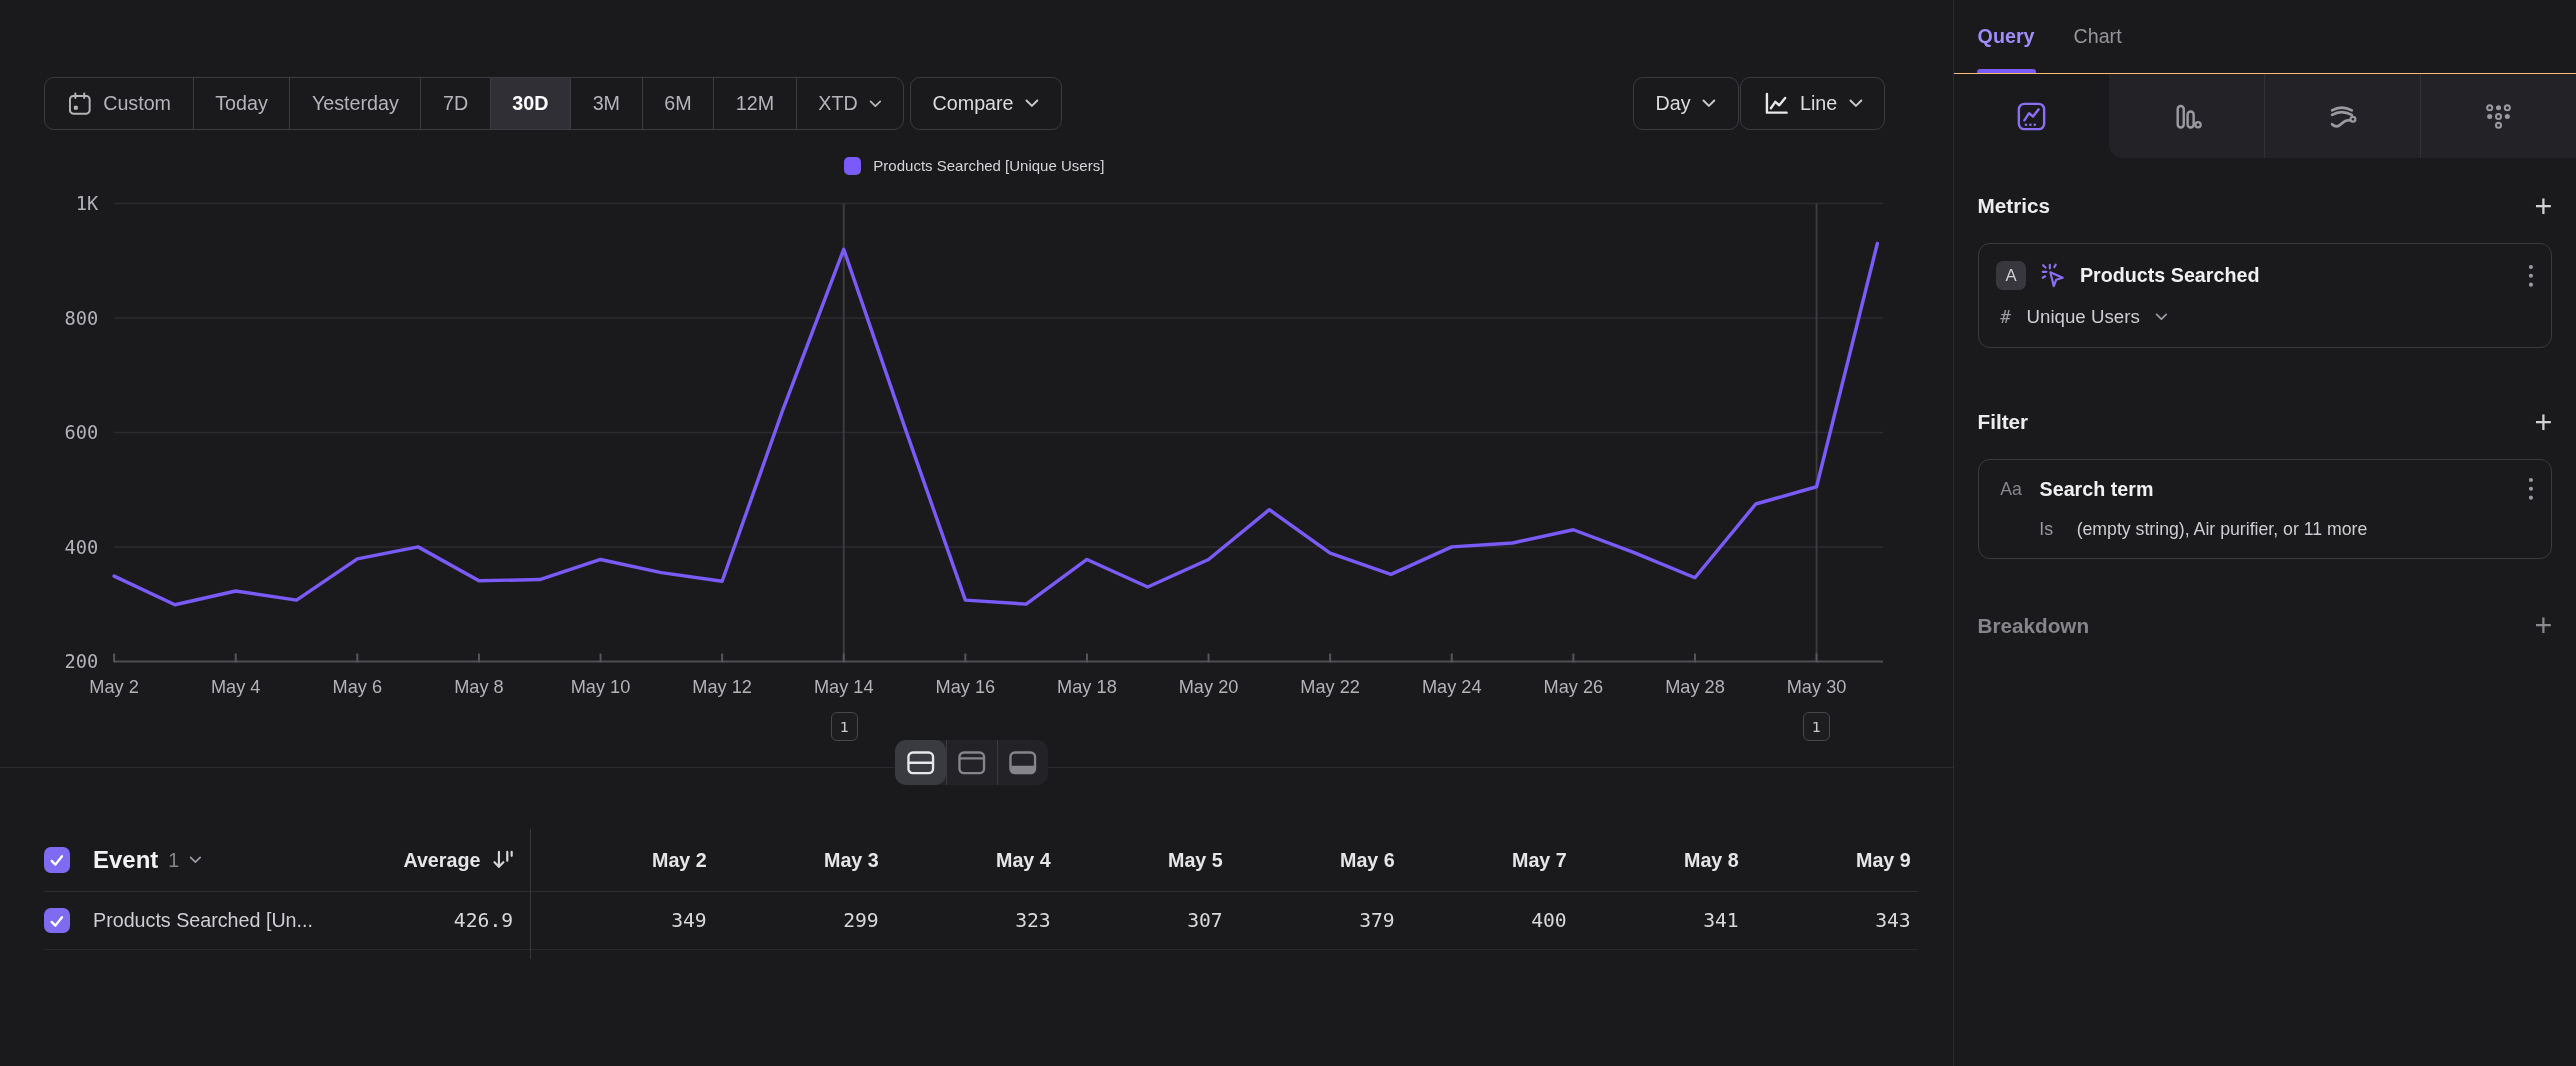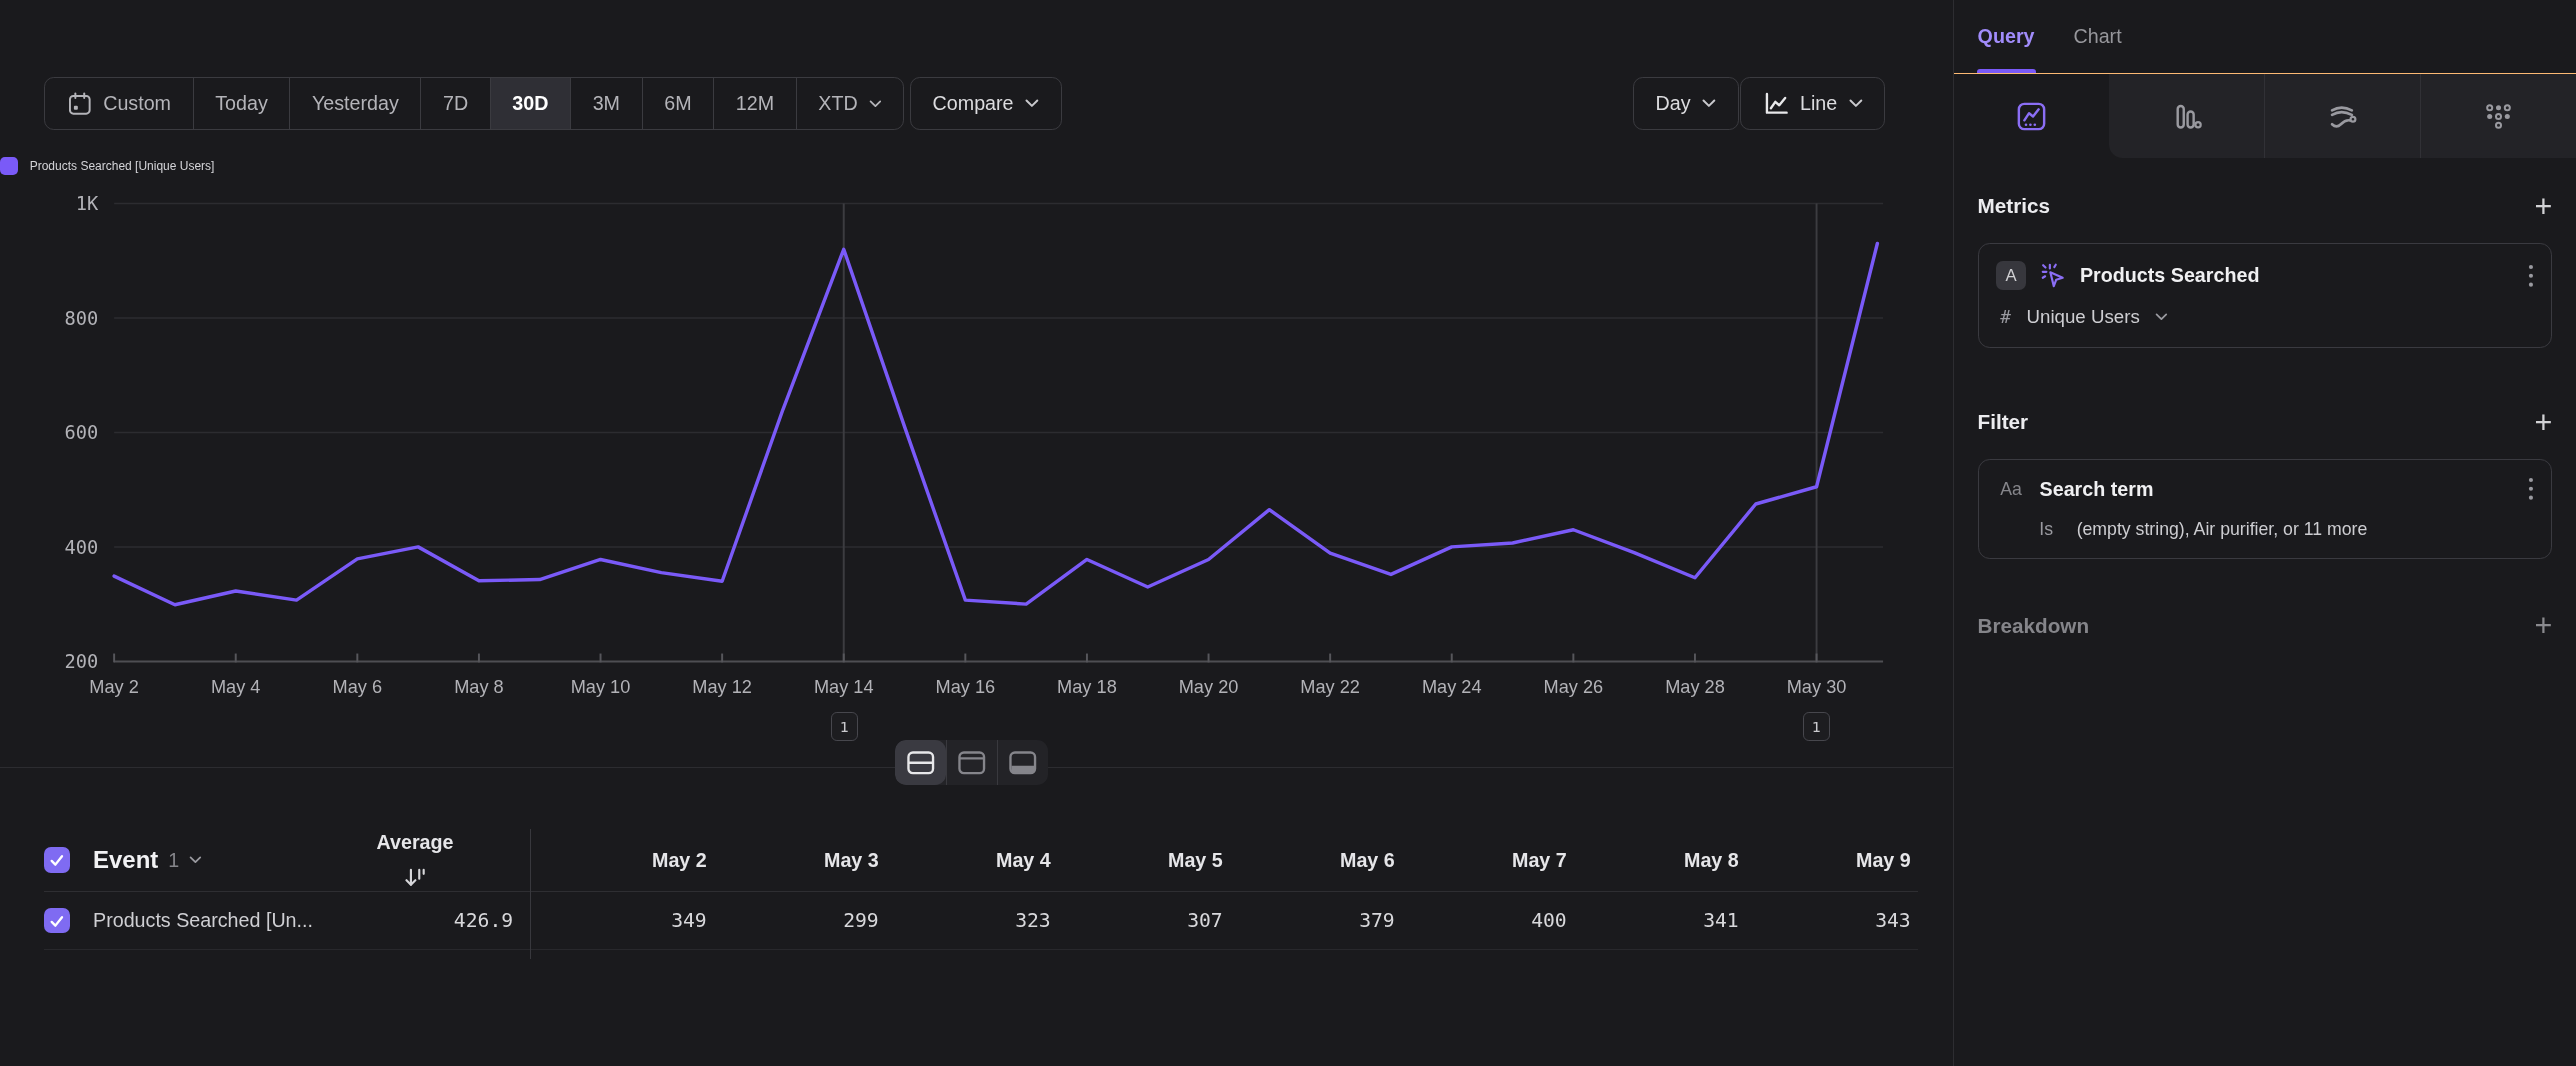--- a/index.html
+++ b/index.html
@@ -31,22 +31,22 @@
     position:absolute; top:77px; height:53px;
     display:flex; align-items:center; gap:11.8px;
     border:1px solid #3b3b40; border-radius:9.8px; background:transparent;
     color:#dcdcdf; font-size:19.7px; padding:0 21.6px; cursor:pointer;
   }
   .chev { flex:0 0 auto; }
 
   
   .legend {
     position:absolute; top:157px; left:0; width:1948px;
-    display:flex; align-items:center; gap:12px;
-    font-size:12px; color:#d4d4d8;
+    display:flex; justify-content:center; align-items:center; gap:12px;
+    font-size:15px; color:#d4d4d8;
   }
   .swatch { width:17.7px; height:17.7px; border-radius:4.9px; background:#7a5af8; }
 
   #chart-svg { position:absolute; left:0; top:187px; }
 
   .ann-badge {
     position:absolute; width:26.6px; height:28.5px;
     border:1px solid #47474d; border-radius:5.9px;
     display:flex; align-items:center; justify-content:center;
     font-family:"DejaVu Sans Mono", monospace; font-size:14.8px; color:#c9c9cd;
@@ -75,21 +75,21 @@
   }
   .thead { height:63px; border-bottom:1px solid #2e2e32; }
   .tbody { height:58px; border-bottom:1px solid #28282c; }
   .cb {
     width:25.6px; height:25.6px; border-radius:6.9px; background:#7f6bf2;
     display:flex; align-items:center; justify-content:center; cursor:pointer;
   }
   .event-cell { display:flex; align-items:center; gap:9.8px; }
   .event-label { font-size:24px; font-weight:700; color:#f2f2f4; }
   .event-count { font-size:19.7px; color:#85858a; }
-  .avg-cell { display:flex; align-items:center; justify-content:space-between; gap:13px; padding-right:5.9px;flex-direction:column; }
+  .avg-cell { display:flex; align-items:center; justify-content:flex-end; gap:13px; padding-right:5.9px; }
   .avg-label { font-size:19.7px; font-weight:700; color:#e6e6e9; }
   .name-cell { font-size:19.7px; color:#cfcfd3; white-space:nowrap; }
   .num-cell { text-align:right; font-family:"DejaVu Sans Mono", monospace; font-size:19.7px; color:#d8d8db; padding-right:5.9px; }
   .date-head { text-align:right; font-size:19.7px; font-weight:700; color:#e6e6e9; padding-right:5.9px; }
   .tbl-vdiv { position:absolute; left:530px; top:829px; height:130px; border-left:1px solid #38383d; }
 
   
   .panel {
     position:absolute; left:1953px; top:0; width:623px; height:1067px;
     border-left:1px solid #2d2d31;

